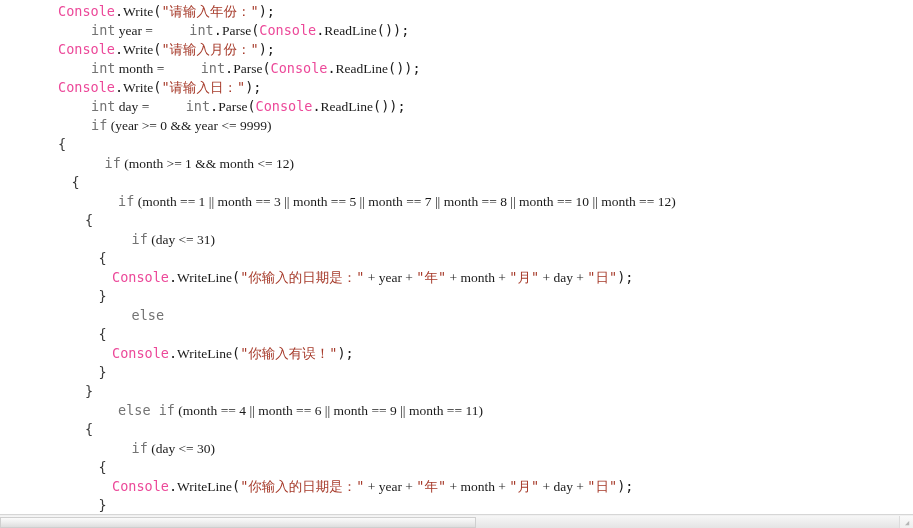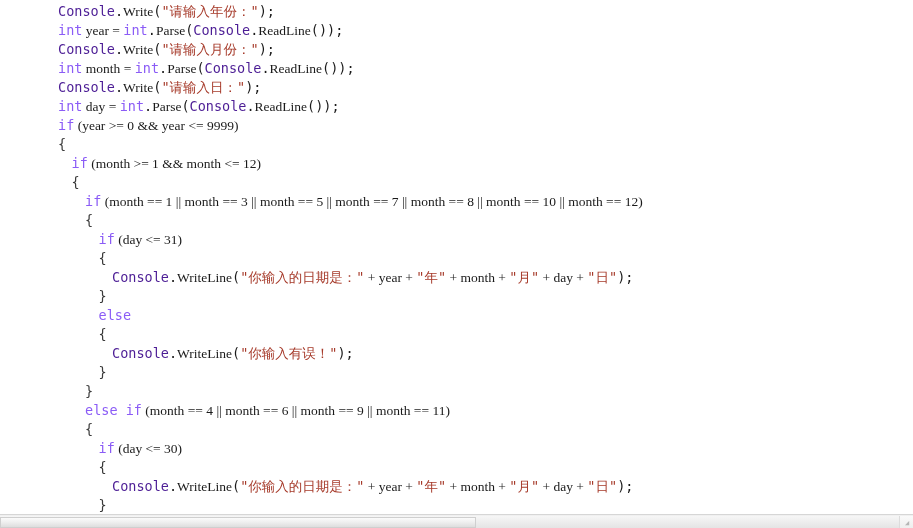--- a/index.html
+++ b/index.html
@@ -38,22 +38,22 @@
     font-size: 13.5px;
     line-height: 19px;
     letter-spacing: 0px;
   }
   .code-line {
     height: 19px;
     white-space: pre;
     color: #000000;
   }
   .tok { white-space: pre; }
-  .t-kw    { color: #8b5cf6; }
-  .t-cls   { color: #4c1d95; }
+  .t-kw    { color: #737373; margin-left: 33px; }
+  .t-cls   { color: #ec4899; }
   .t-str   { color: #a63a2a; }
   .t-plain { color: #1a1a1a; font-family: Liberation Serif, serif; }
   .t-punc  { color: #1a1a1a; }
   .t-brace { color: #3a3a3a; }
 
   
   #hscrollbar {
     position: absolute;
     left: 0;
     bottom: 0;

